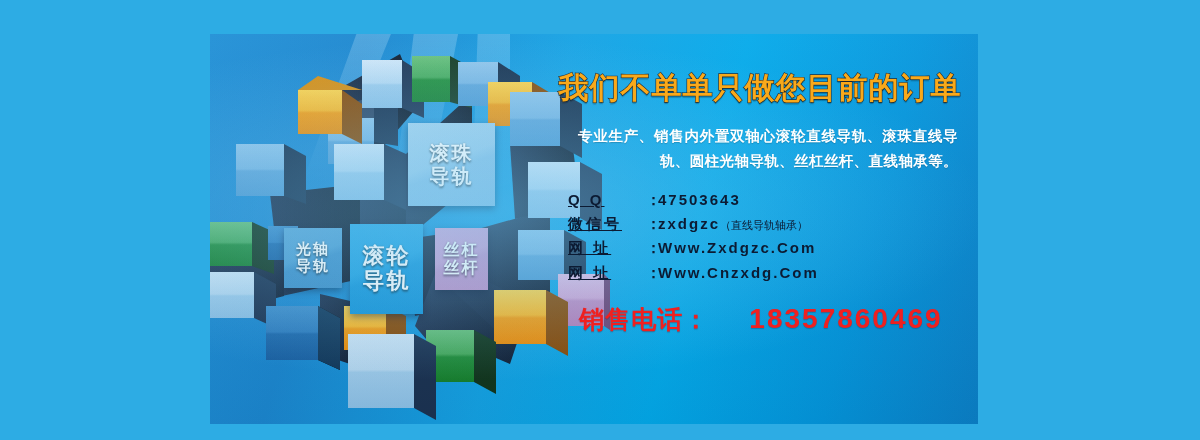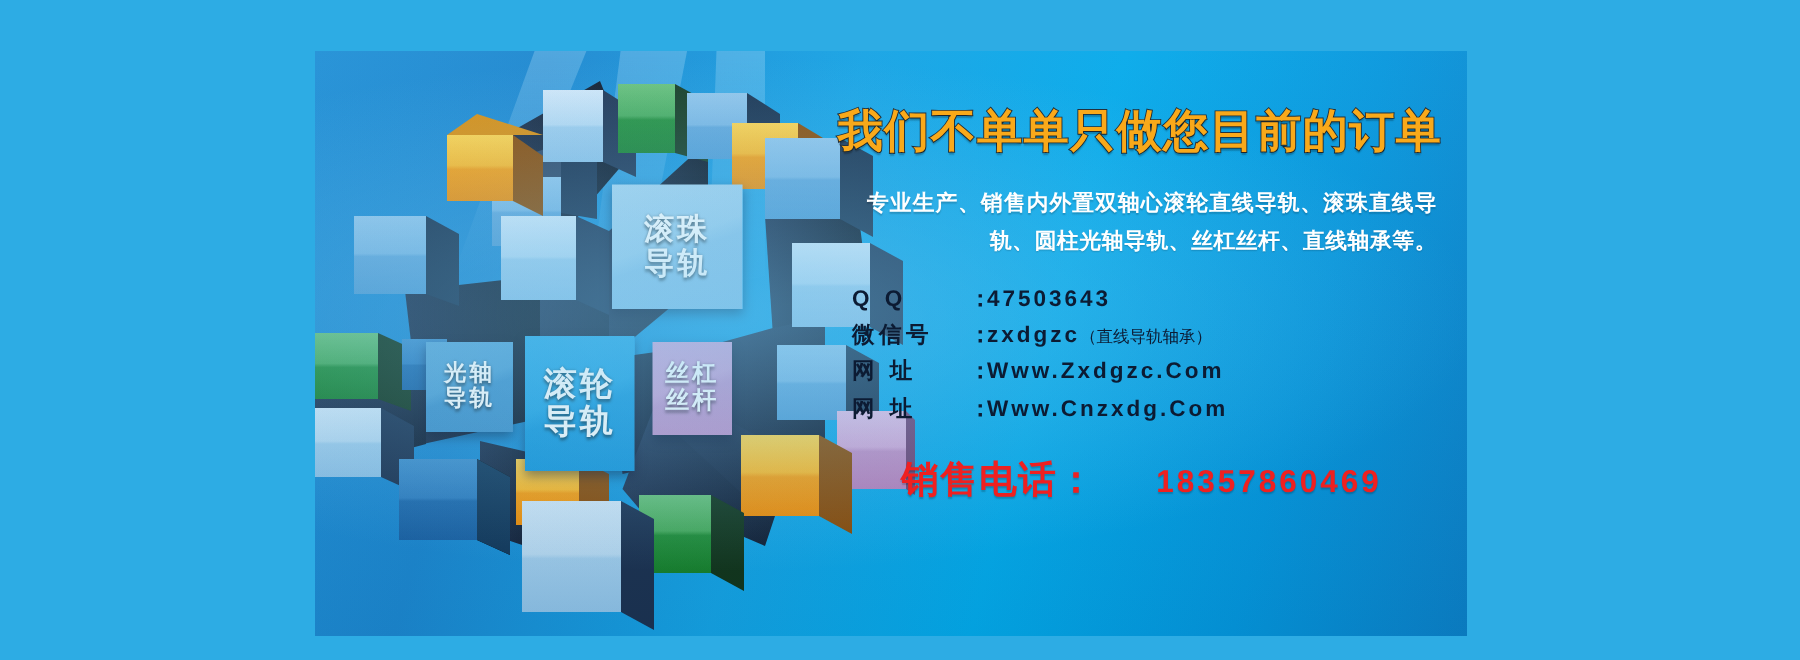--- a/index.html
+++ b/index.html
@@ -91,37 +91,37 @@
 
   .contacts{margin-top:14px;padding-left:18px;}
   .crow{
     display:flex;align-items:baseline;
     color:#0c1b33;
     font-size:15px;
     line-height:1.62;
     font-weight:700;
     letter-spacing:.5px;
   }
-  .clabel{width:78px;flex:none;letter-spacing:3px;}
+  .clabel{width:78px;flex:none;letter-spacing:3px;text-decoration:underline;}
   .ccolon{width:12px;flex:none;}
   .cvalue{letter-spacing:2px;}
   .cnote{font-size:11px;letter-spacing:0;font-weight:400;}
 
   .phone{
     margin-top:18px;
     padding-left:2px;
     color:#ef2020;
     font-weight:700;
     font-size:25px;
     letter-spacing:1px;
     text-align:center;
     text-shadow:0 1px 1px rgba(0,0,0,.2);
     white-space:nowrap;
   }
-  .phone .pnum{font-size:21px;letter-spacing:2px;margin-left:40px;}
+  .phone .pnum{font-size:28px;letter-spacing:2px;margin-left:40px;}
 </style>
 </head>
 <body>
 
 <div id="stage">
 
   <div class="page-bg"></div>
 
   <div class="banner">
 

